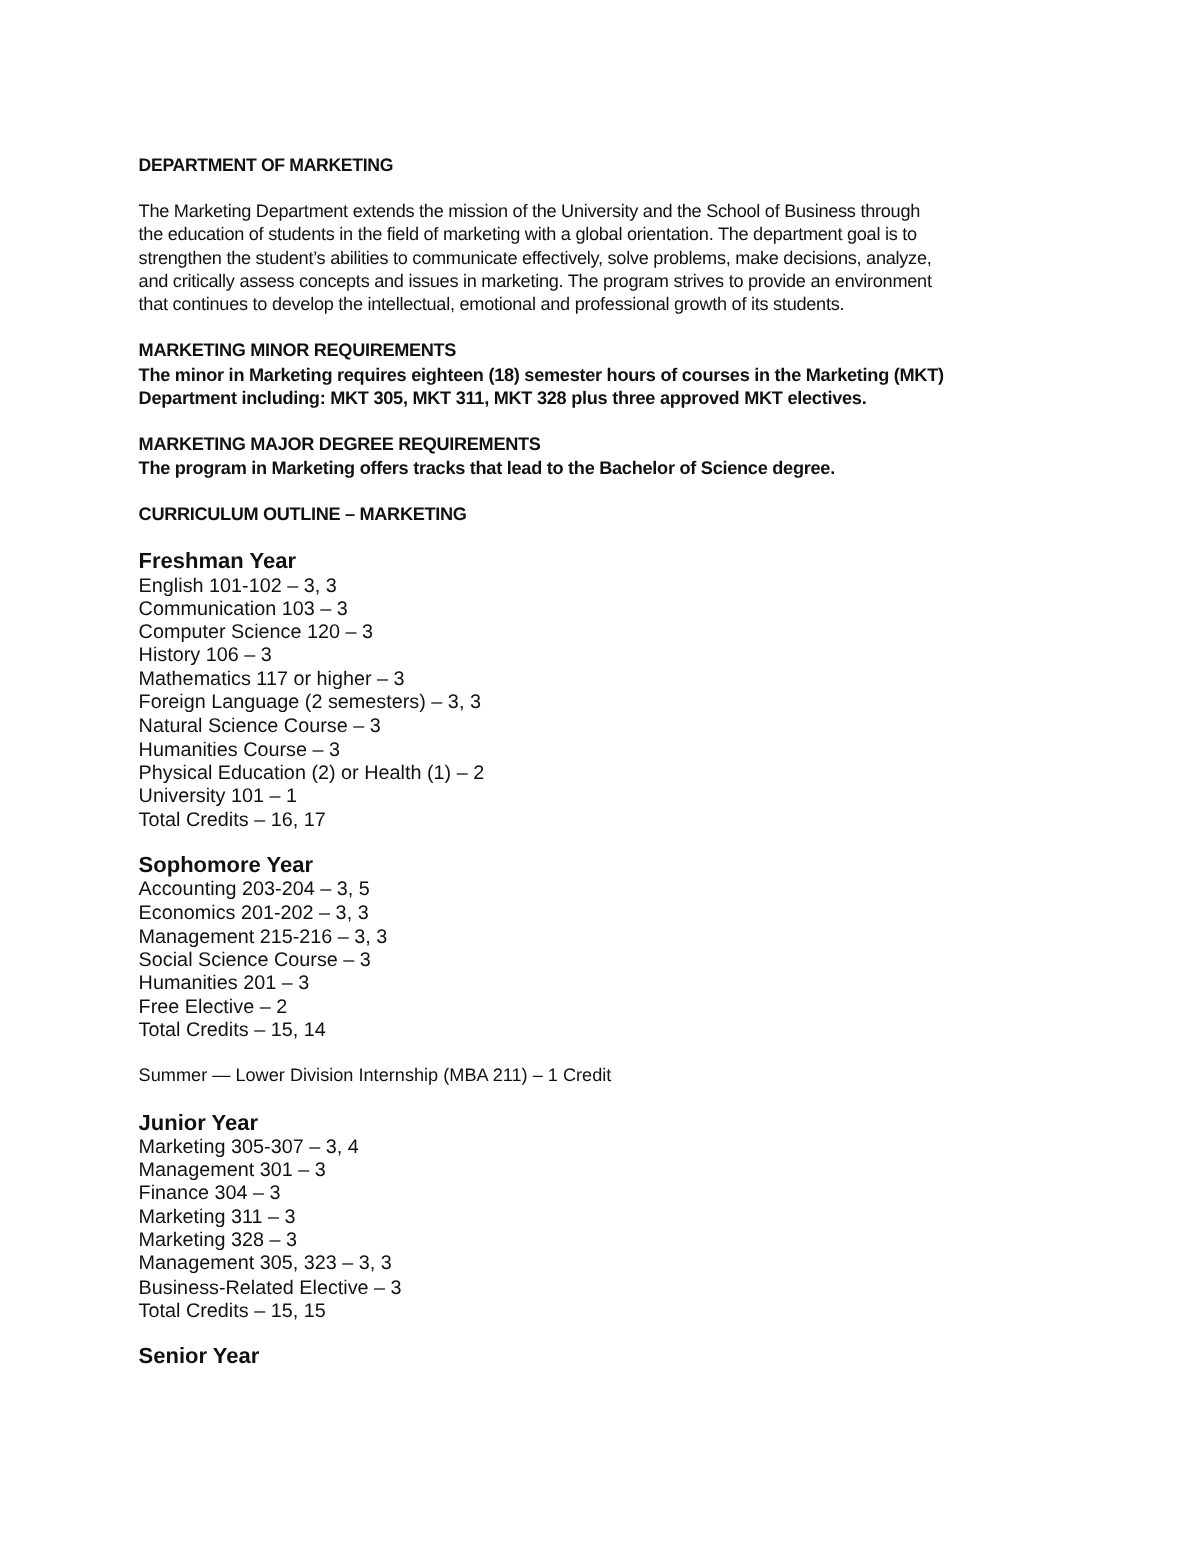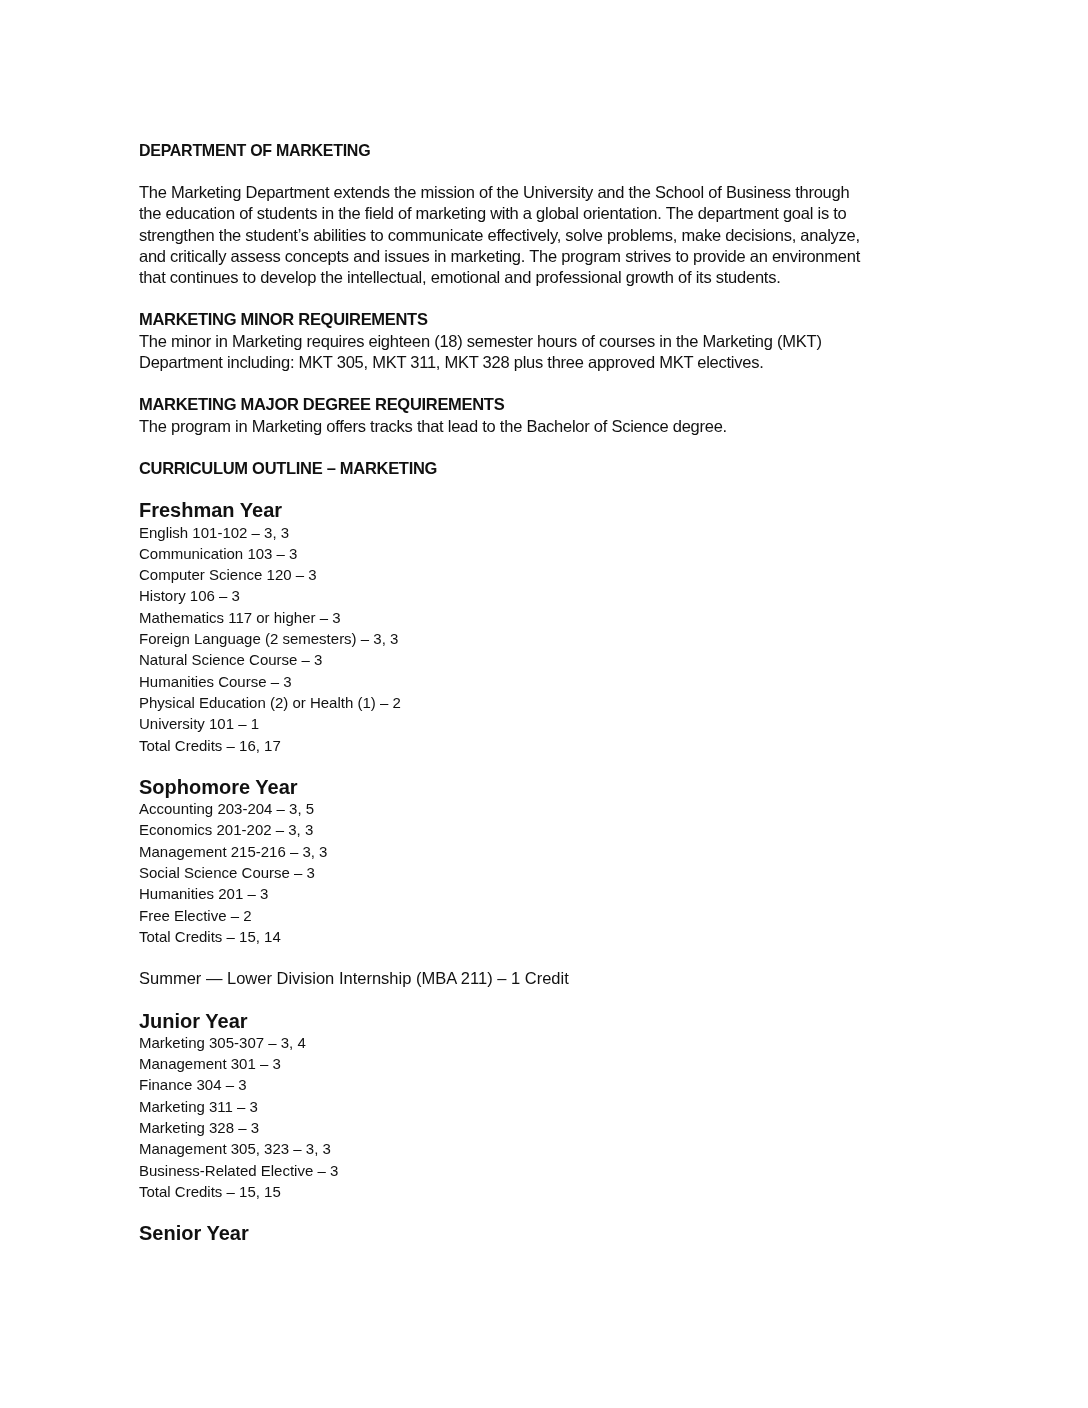--- a/index.html
+++ b/index.html
@@ -1,46 +1,46 @@
 <!DOCTYPE html>
 <html><head>
   <meta charset="utf-8">
   <style>
     html, body { margin: 0; padding: 0; background: #ffffff; }
     body { width: 1088px; height: 1408px; position: relative; overflow: hidden; color: #111111; }
-    .page { position: absolute; left: 139px; top: 140px; width: 820px; }
+    .page { position: absolute; left: 126px; top: 140px; width: 820px; }
     .dept-title {
       font-family: "Liberation Sans", sans-serif; font-weight: bold;
       font-size: 16.5px; letter-spacing: -0.3px; margin: 0; line-height: 20px;
       transform: scaleX(0.97); transform-origin: left;
     }
     .intro {
       font-family: "Liberation Sans", sans-serif; font-size: 16.5px; line-height: 21.3px;
       margin: 22px 0 0 0; letter-spacing: -0.25px;
     }
     .intro span { display: block; white-space: nowrap; }
     .sec-head {
       font-family: "Liberation Sans", sans-serif; font-weight: bold; font-size: 16.5px;
       line-height: 21.3px; letter-spacing: -0.3px; margin: 0;
     }
     .sec-body {
       font-family: "Liberation Sans", sans-serif; font-size: 16.5px; line-height: 21.3px;
       margin: 0; letter-spacing: -0.25px;
     }
-    .sec-body span { display: block; white-space: nowrap; }
+    .sec-body span { display: block; white-space: nowrap; font-weight: bold; }
     .minor { margin-top: 21px; }
     .major { margin-top: 21px; }
     .curr { margin-top: 21px; }
     .year { margin-top: 21px; }
     .year-title {
       font-family: "Liberation Sans", sans-serif; font-weight: bold; font-size: 20px;
       line-height: 21.3px; margin: 0;
     }
     .course {
-      font-family: "Liberation Sans", sans-serif; font-size: 15px; line-height: 21.3px;
+      font-family: "Liberation Sans", sans-serif; font-size: 18px; line-height: 21.3px;
       margin: 0; white-space: nowrap;
     }
     .summer {
       font-family: "Liberation Sans", sans-serif; font-size: 16.5px; line-height: 21.3px;
       margin: 21px 0 0 0; white-space: nowrap;
     }
   </style>
 </head>
 <body>
 

